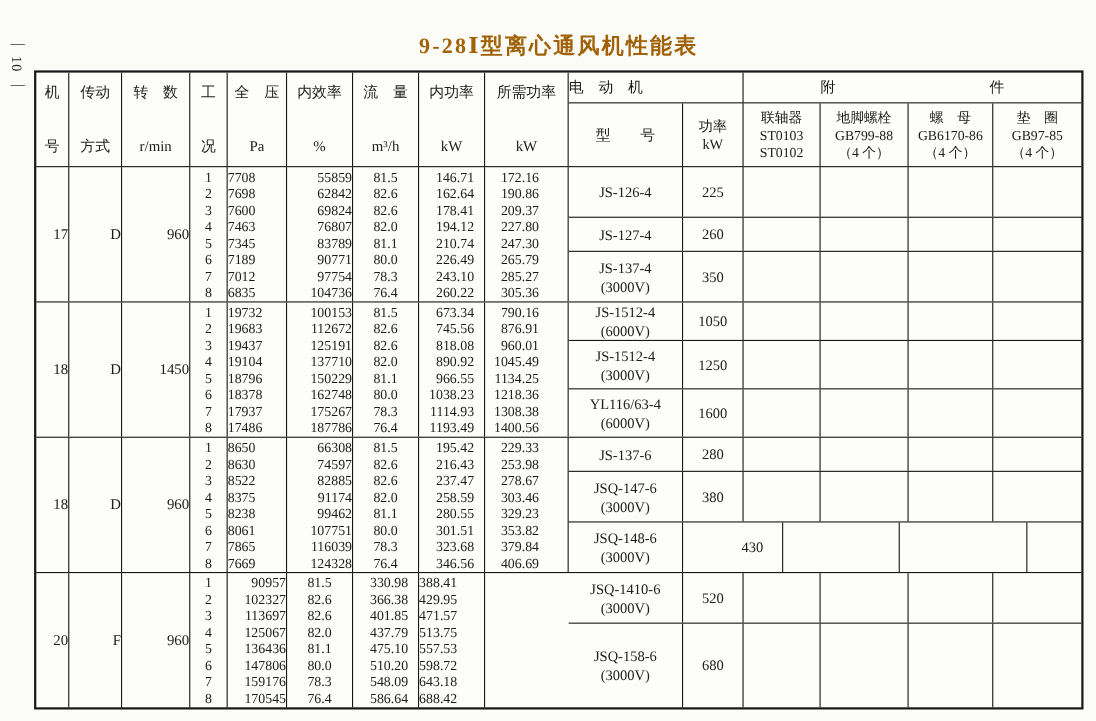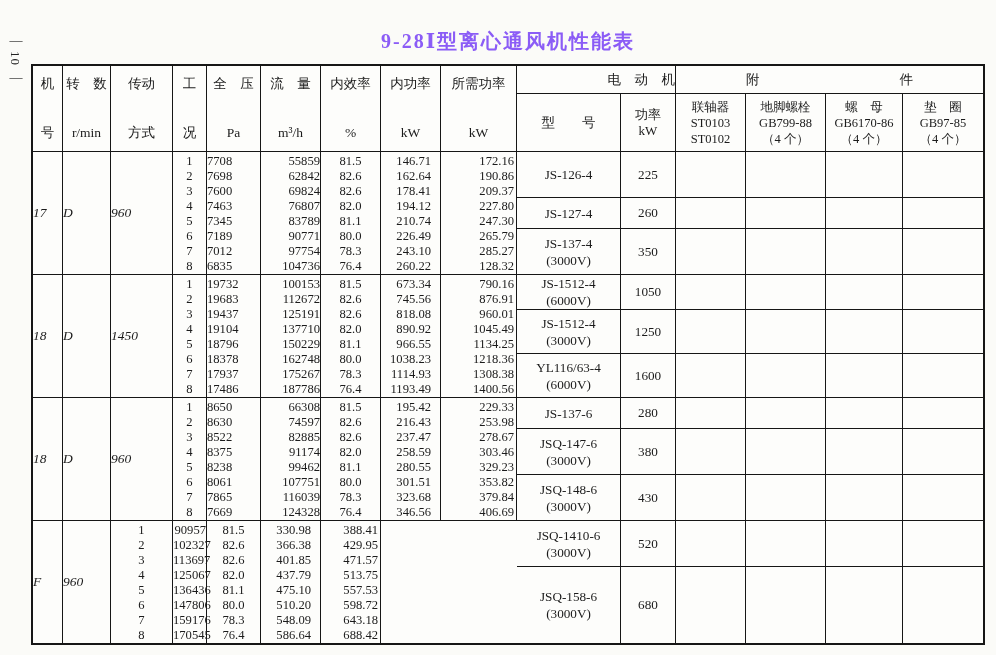--- a/index.html
+++ b/index.html
@@ -14,21 +14,21 @@
   
   .side-label {
     position:absolute; left:6px; top:32px; width:20px;
     display:flex; flex-direction:column; align-items:center; gap:2px;
     font-size:13px; color:#222;
   }
   .side-label .num { transform:rotate(90deg); letter-spacing:1px; font-size:13px; }
   .page-title {
     position:absolute; left:33px; top:28px; width:950px;
     text-align:center; font-size:20px; font-weight:bold; letter-spacing:2px;
-    color:#8b5cf6;
+    color:#a16207;
   }
   
   .table-wrap {
     position:absolute; left:31px; top:64px; width:954px;
     border:2px solid #161616;
     background:#fdfdfb;
   }
   .grid15 {
     display:grid;
     grid-template-columns:30px 48px 62px 34px 54px 60px 60px 60px 76px 104px 55px 70px 80px 77px 80px;
@@ -36,47 +36,47 @@
   
   .thead { grid-template-rows:28px 58px; }
   .hcell {
     grid-row:1 / 3;
     display:flex; flex-direction:column; align-items:center; justify-content:space-between;
     padding:10px 0 11px;
     border-right:1px solid #161616; border-bottom:1px solid #161616;
     font-size:13.5px; line-height:15px;
   }
   .hgroup {
-    grid-row:1; display:flex; align-items:center; justify-content:flex-end;
+    grid-row:1; display:flex; align-items:center; justify-content:flex-start;
     border-bottom:1px solid #161616; font-size:13.5px;
   }
   .hgroup.motor-group { grid-column:10 / 12; border-right:1px solid #161616; }
   .hgroup.acc-group { grid-column:12 / 16; justify-content:space-around; }
   .hsub {
     grid-row:2; display:flex; flex-direction:column; align-items:center; justify-content:center;
     border-right:1px solid #161616; border-bottom:1px solid #161616;
     font-size:12.5px; line-height:16px; text-align:center;
   }
   .hsub.last, .hcell.last { border-right:none; }
   .hsub.model-h { grid-column:10; font-size:13.5px; }
   .hsub.power-h { grid-column:11; font-size:13px; }
   .hsub.c12 { grid-column:12;align-items:center; } .hsub.c13 { grid-column:13; }
   .hsub.c14 { grid-column:14; } .hsub.c15 { grid-column:15; }
   
   .block { border-bottom:1px solid #161616; }
   .block:last-child { border-bottom:none; }
   .cell { border-right:1px solid #161616; }
-  .vc { display:flex; align-items:center; justify-content:flex-start; font-size:13.5px;font-style:italic; }
+  .vc { display:flex; align-items:center; justify-content:flex-end; font-size:13.5px; }
   .num { font-size:12.6px; line-height:15px; padding-top:2px; white-space:pre; }
   .num .line { height:15px; }
   .center { text-align:center; }
   .pr-pressure { text-align:left; padding-right:8px; }
   .pr-flow { text-align:right; padding-right:0; }
   .pr-power { text-align:right; padding-right:9px; }
-  .pr-required { text-align:right; padding-right:2px; }
+  .pr-required { text-align:right; padding-right:26px; }
   
   .motor-acc { grid-column:10 / 16; display:flex; flex-direction:column; }
   .motor-row {
     display:grid; grid-template-columns:104px 55px 70px 80px 77px 80px;
     border-bottom:1px solid #161616; flex-grow:1; flex-basis:0;
   }
   .motor-row:last-child { border-bottom:none; }
   .mcell { border-right:1px solid #161616; display:flex; flex-direction:column; align-items:center; justify-content:center; }
   .mcell.last { border-right:none; }
   .mcell .mline { font-size:13.2px; line-height:17px; text-align:center; }
@@ -94,42 +94,42 @@
 <div class="page-title">9-28Ⅰ型离心通风机性能表</div>
 
 <div class="table-wrap">
 
   <div class="grid15 thead">
     <div class="hcell">
       <span>机</span>
       <span>号</span>
     </div>
     <div class="hcell">
+      <span>传动</span>
+      <span>方式</span>
+    </div>
+    <div class="hcell">
       <span>转　数</span>
       <span>r/min</span>
     </div>
     <div class="hcell">
-      <span>传动</span>
-      <span>方式</span>
-    </div>
-    <div class="hcell">
       <span>工</span>
       <span>况</span>
     </div>
     <div class="hcell">
       <span>全　压</span>
       <span>Pa</span>
     </div>
     <div class="hcell">
+      <span>内效率</span>
+      <span>%</span>
+    </div>
+    <div class="hcell">
       <span>流　量</span>
       <span>m³/h</span>
-    </div>
-    <div class="hcell">
-      <span>内效率</span>
-      <span>%</span>
     </div>
     <div class="hcell">
       <span>内功率</span>
       <span>kW</span>
     </div>
     <div class="hcell">
       <span>所需功率</span>
       <span>kW</span>
     </div>
 
@@ -179,21 +179,21 @@
           <span>D</span>
         </div>
     <div class="cell vc">
           <span>960</span>
         </div>
     <div class="cell num center"><div class="line">1</div><div class="line">2</div><div class="line">3</div><div class="line">4</div><div class="line">5</div><div class="line">6</div><div class="line">7</div><div class="line">8</div></div>
     <div class="cell num pr-pressure"><div class="line">7708</div><div class="line">7698</div><div class="line">7600</div><div class="line">7463</div><div class="line">7345</div><div class="line">7189</div><div class="line">7012</div><div class="line">6835</div></div>
     <div class="cell num pr-flow"><div class="line">55859</div><div class="line">62842</div><div class="line">69824</div><div class="line">76807</div><div class="line">83789</div><div class="line">90771</div><div class="line">97754</div><div class="line">104736</div></div>
     <div class="cell num center"><div class="line">81.5</div><div class="line">82.6</div><div class="line">82.6</div><div class="line">82.0</div><div class="line">81.1</div><div class="line">80.0</div><div class="line">78.3</div><div class="line">76.4</div></div>
     <div class="cell num pr-power"><div class="line">146.71</div><div class="line">162.64</div><div class="line">178.41</div><div class="line">194.12</div><div class="line">210.74</div><div class="line">226.49</div><div class="line">243.10</div><div class="line">260.22</div></div>
-    <div class="cell num pr-required"><div class="line">172.16</div><div class="line">190.86</div><div class="line">209.37</div><div class="line">227.80</div><div class="line">247.30</div><div class="line">265.79</div><div class="line">285.27</div><div class="line">128.32</div></div>
+    <div class="cell num pr-required"><div class="line">172.16</div><div class="line">190.86</div><div class="line">209.37</div><div class="line">227.80</div><div class="line">247.30</div><div class="line">265.79</div><div class="line">285.27</div><div class="line">305.36</div></div>
     <div class="motor-acc">
   <div class="motor-row" style="flex-grow: 3;">
     <div class="mcell">
       <div class="mline">JS-126-4</div>
 
     </div>
     <div class="mcell power-cell">
               <span>225</span>
             </div>
     <div class="mcell"></div>
@@ -331,37 +331,40 @@
     </div>
     <div class="mcell power-cell">
               <span>380</span>
             </div>
     <div class="mcell"></div>
     <div class="mcell"></div>
     <div class="mcell"></div>
     <div class="mcell last"></div>
   </div>
 
-  <div class="motor-row" style="flex-grow: 3;">
+  <div class="motor-row" style="flex-grow: 3; gap: 36px;">
     <div class="mcell">
       <div class="mline">JSQ-148-6</div>
       <div class="mline">(3000V)</div>
     </div>
     <div class="mcell power-cell">
               <span>430</span>
             </div>
     <div class="mcell"></div>
     <div class="mcell"></div>
     <div class="mcell"></div>
     <div class="mcell last"></div>
   </div>
 </div>
   </div>
 
   <div class="grid15 block">
+    <div class="cell vc">
+          <span>20</span>
+        </div>
     <div class="cell vc">
           <span>F</span>
         </div>
     <div class="cell vc">
           <span>960</span>
         </div>
     <div class="cell num center"><div class="line">1</div><div class="line">2</div><div class="line">3</div><div class="line">4</div><div class="line">5</div><div class="line">6</div><div class="line">7</div><div class="line">8</div></div>
     <div class="cell num pr-flow"><div class="line">90957</div><div class="line">102327</div><div class="line">113697</div><div class="line">125067</div><div class="line">136436</div><div class="line">147806</div><div class="line">159176</div><div class="line">170545</div></div>
     <div class="cell num center"><div class="line">81.5</div><div class="line">82.6</div><div class="line">82.6</div><div class="line">82.0</div><div class="line">81.1</div><div class="line">80.0</div><div class="line">78.3</div><div class="line">76.4</div></div>
     <div class="cell num pr-power"><div class="line">330.98</div><div class="line">366.38</div><div class="line">401.85</div><div class="line">437.79</div><div class="line">475.10</div><div class="line">510.20</div><div class="line">548.09</div><div class="line">586.64</div></div>

